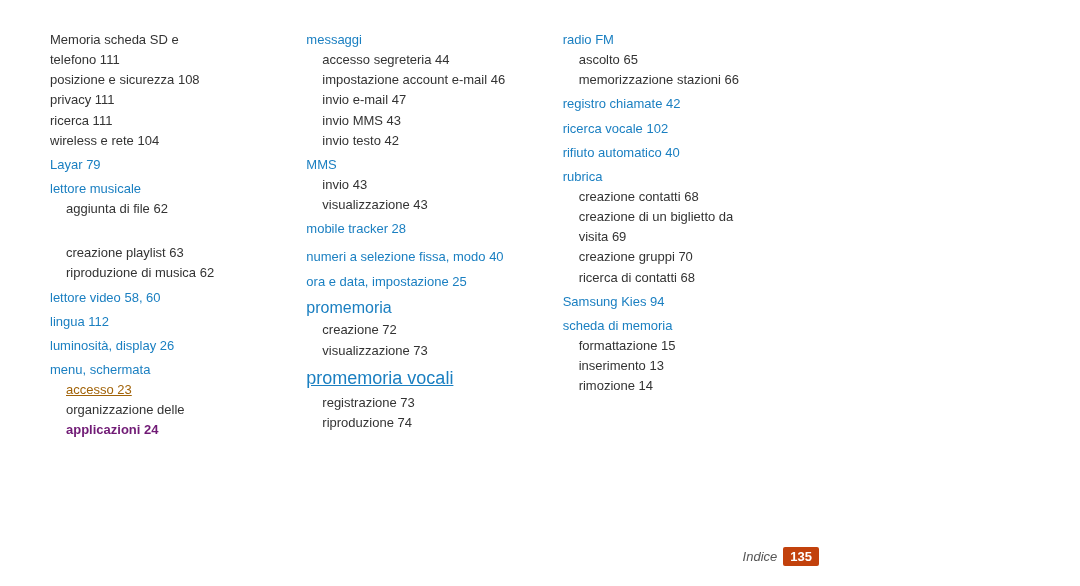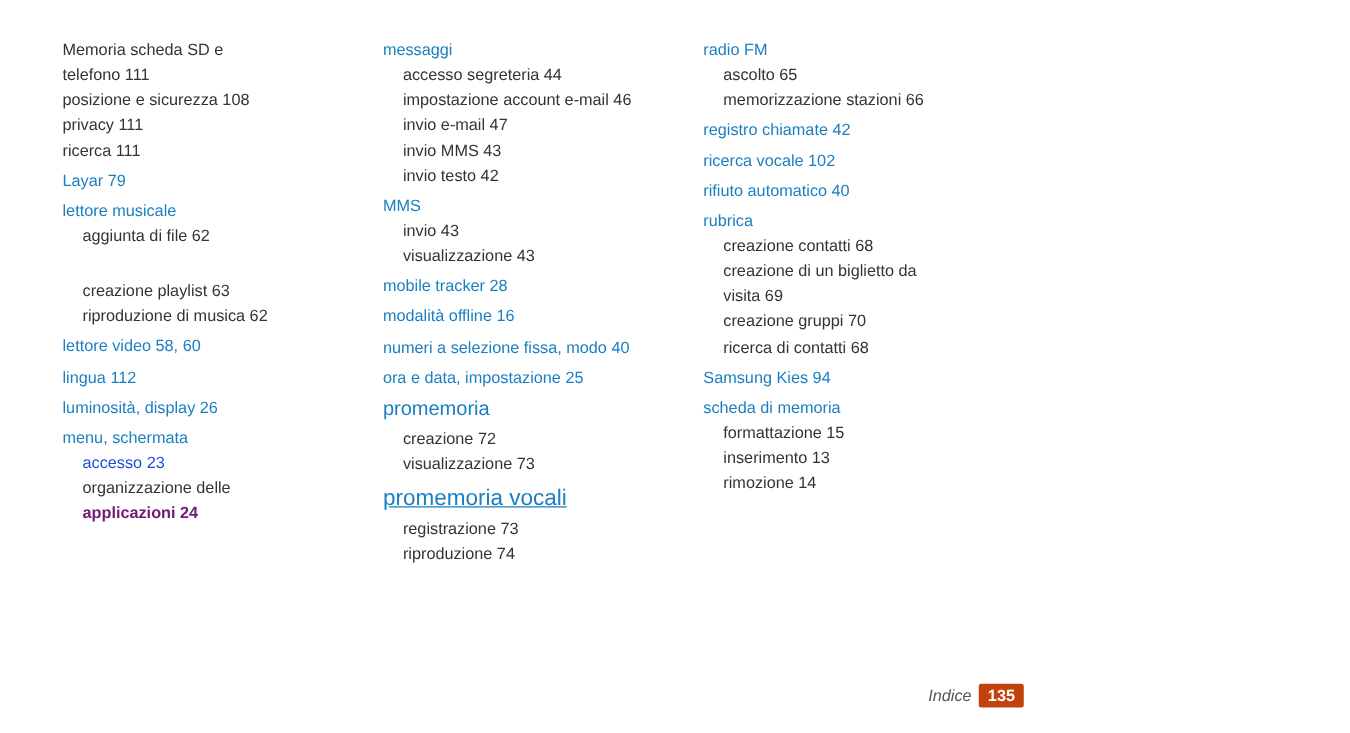--- a/index.html
+++ b/index.html
@@ -55,55 +55,55 @@
 
 <div class="page">
   <div class="columns">
 
     <div class="col" id="col1-container">
         <div style="line-height: 1.55; font-size: 13px; color: rgb(51, 51, 51);">Memoria scheda SD e</div>
         <div style="line-height: 1.55; font-size: 13px; color: rgb(51, 51, 51);">telefono   111</div>
         <div style="line-height: 1.55; font-size: 13px; color: rgb(51, 51, 51);">posizione e sicurezza   108</div>
         <div style="line-height: 1.55; font-size: 13px; color: rgb(51, 51, 51);">privacy   111</div>
         <div style="line-height: 1.55; font-size: 13px; color: rgb(51, 51, 51);">ricerca   111</div>
+        <div style="line-height: 1.55; font-size: 13px; color: rgb(51, 51, 51);">wireless e rete   104</div>
         <div style="height: 4px;"></div>
         <div style="line-height: 1.55; font-size: 13px; color: rgb(26, 127, 193);">Layar   79</div>
         <div style="height: 4px;"></div>
         <div style="line-height: 1.55; font-size: 13px; color: rgb(26, 127, 193);">lettore musicale</div>
         <div style="line-height: 1.55; font-size: 13px; padding-left: 16px; color: rgb(51, 51, 51);">aggiunta di file   62</div>
         <div style="line-height: 1.55; font-size: 13px; padding-left: 16px; color: rgb(51, 51, 51); margin-top: 24px;">creazione playlist   63</div>
         <div style="line-height: 1.55; font-size: 13px; padding-left: 16px; color: rgb(51, 51, 51);">riproduzione di musica   62</div>
         <div style="height: 4px;"></div>
         <div style="line-height: 1.55; font-size: 13px; color: rgb(26, 127, 193);">lettore video   58, 60</div>
         <div style="height: 4px;"></div>
         <div style="line-height: 1.55; font-size: 13px; color: rgb(26, 127, 193);">lingua   112</div>
         <div style="height: 4px;"></div>
         <div style="line-height: 1.55; font-size: 13px; color: rgb(26, 127, 193);">luminosità, display   26</div>
         <div style="height: 4px;"></div>
         <div style="line-height: 1.55; font-size: 13px; color: rgb(26, 127, 193);">menu, schermata</div>
-        <div style="line-height: 1.55; font-size: 13px; padding-left: 16px; color: #1d4ed8;">accesso   23</div>
+        <div style="line-height: 1.55; font-size: 13px; padding-left: 16px; color: #a16207; text-decoration: underline;">accesso   23</div>
         <div style="line-height: 1.55; font-size: 13px; padding-left: 16px; color: rgb(51, 51, 51);">organizzazione delle</div>
         <div style="line-height: 1.55; font-size: 13px; padding-left: 16px; color: #701a75; font-weight: bold;">applicazioni   24</div>
       </div>
 
     <div class="col" id="col2-container">
         <div style="line-height: 1.55; font-size: 13px; color: rgb(26, 127, 193);">messaggi</div>
         <div style="line-height: 1.55; font-size: 13px; padding-left: 16px; color: rgb(51, 51, 51);">accesso segreteria   44</div>
         <div style="line-height: 1.55; font-size: 13px; padding-left: 16px; color: rgb(51, 51, 51);">impostazione account e-mail   46</div>
         <div style="line-height: 1.55; font-size: 13px; padding-left: 16px; color: rgb(51, 51, 51);">invio e-mail   47</div>
         <div style="line-height: 1.55; font-size: 13px; padding-left: 16px; color: rgb(51, 51, 51);">invio MMS   43</div>
         <div style="line-height: 1.55; font-size: 13px; padding-left: 16px; color: rgb(51, 51, 51);">invio testo   42</div>
         <div style="height: 4px;"></div>
         <div style="line-height: 1.55; font-size: 13px; color: rgb(26, 127, 193);">MMS</div>
         <div style="line-height: 1.55; font-size: 13px; padding-left: 16px; color: rgb(51, 51, 51);">invio   43</div>
         <div style="line-height: 1.55; font-size: 13px; padding-left: 16px; color: rgb(51, 51, 51);">visualizzazione   43</div>
         <div style="height: 4px;"></div>
         <div style="line-height: 1.55; font-size: 13px; color: rgb(26, 127, 193);">mobile tracker   28</div>
         <div style="height: 4px;"></div>
-        <div style="line-height: 1.55; font-size: 13px; color: rgb(26, 127, 193);">modalità offline   16</div>
         <div style="height: 4px;"></div>
         <div style="line-height: 1.55; font-size: 13px; color: rgb(26, 127, 193);">numeri a selezione fissa, modo   40</div>
         <div style="height: 4px;"></div>
         <div style="line-height: 1.55; font-size: 13px; color: rgb(26, 127, 193);">ora e data, impostazione   25</div>
         <div style="height: 4px;"></div>
         <div style="line-height: 1.55; font-size: 16px; color: rgb(26, 127, 193);">promemoria</div>
         <div style="line-height: 1.55; font-size: 13px; padding-left: 16px; color: rgb(51, 51, 51);">creazione   72</div>
         <div style="line-height: 1.55; font-size: 13px; padding-left: 16px; color: rgb(51, 51, 51);">visualizzazione   73</div>
         <div style="height: 4px;"></div>
         <div style="line-height: 1.55; font-size: 18px; color: rgb(26, 127, 193); text-decoration: underline;">promemoria vocali</div>

